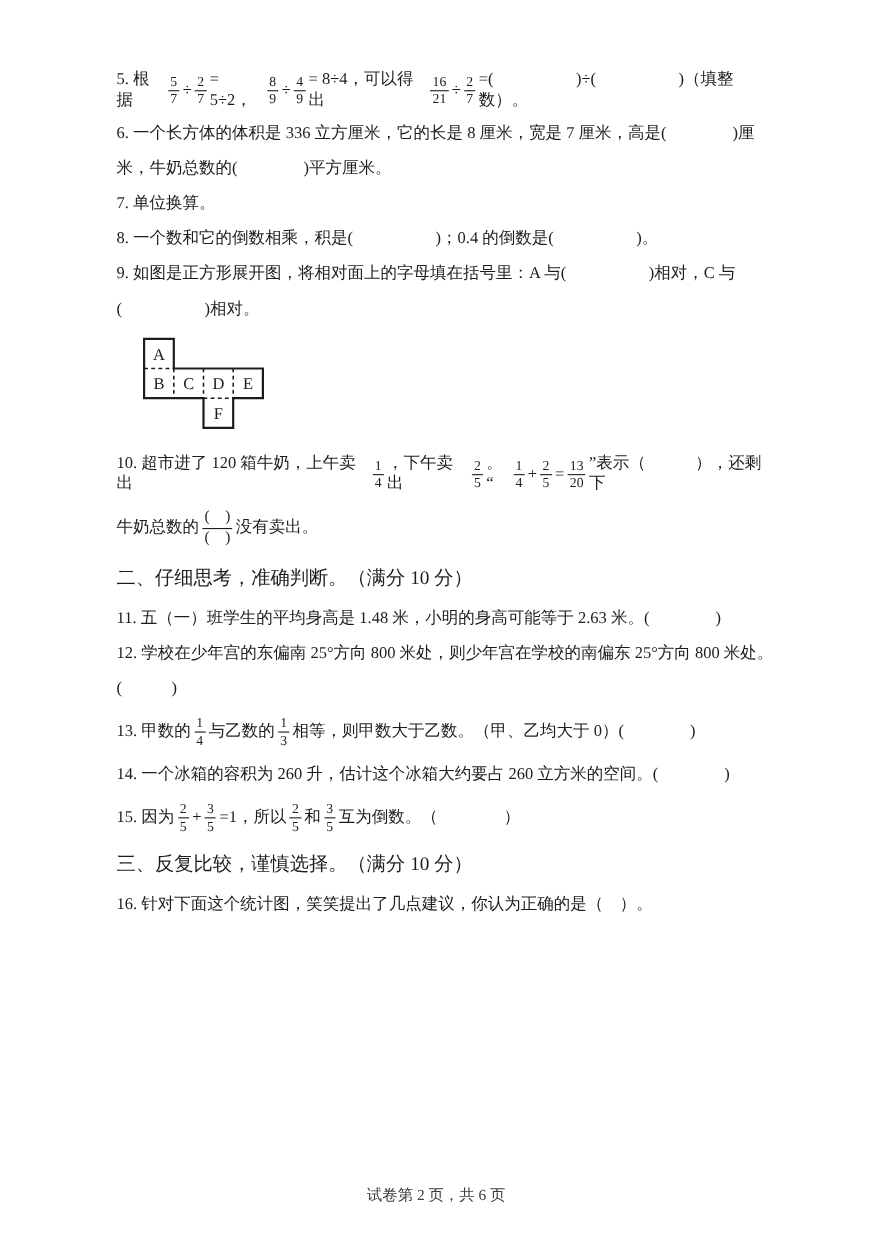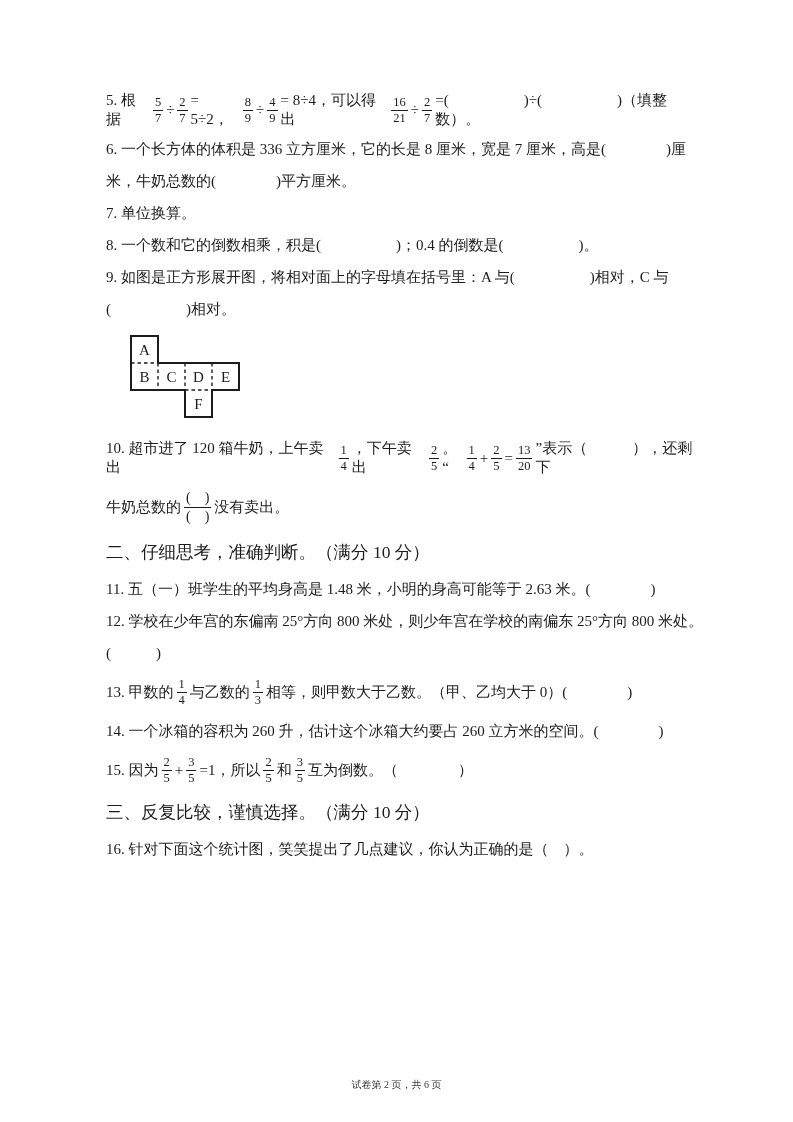--- a/index.html
+++ b/index.html
@@ -11,21 +11,21 @@
     height: 1122px;
     background: #ffffff;
     position: relative;
     overflow: hidden;
     color: #1c1c1c;
     font-family: "Liberation Serif", "DejaVu Serif", serif;
   }
   main {
     box-sizing: border-box;
     width: 100%;
-    padding: 87px 88px 0 106px;
+    padding: 59px 88px 0 106px;
   }
   .line {
     display: flex;
     align-items: center;
     min-height: 32px;
     font-size: 15px;
     white-space: pre-wrap;
     line-height: 1.25;
   }
   .line.tall { min-height: 46px; }
@@ -54,21 +54,21 @@
   .net svg text {
     font-family: "Liberation Serif", "DejaVu Serif", serif;
     fill: #1c1c1c;
   }
   footer {
     position: absolute;
     left: 0;
     right: 0;
     top: 1078px;
     text-align: center;
-    font-size: 10px;
+    font-size: 14px;
     color: #3a3a3a;
   }
 </style>
 </head>
 <body>
 
 <main>
     <div class="line tall"><span>5. 根据</span><span class="frac"><span class="num">5</span><span class="den">7</span></span><span>÷</span><span class="frac"><span class="num">2</span><span class="den">7</span></span><span>= 5÷2，</span><span class="frac"><span class="num">8</span><span class="den">9</span></span><span>÷</span><span class="frac"><span class="num">4</span><span class="den">9</span></span><span>= 8÷4，可以得出</span><span class="frac"><span class="num">16</span><span class="den">21</span></span><span>÷</span><span class="frac"><span class="num">2</span><span class="den">7</span></span><span>=(　　　　　)÷(　　　　　)（填整数）。</span></div>
     <div class="line"><span>6. 一个长方体的体积是 336 立方厘米，它的长是 8 厘米，宽是 7 厘米，高是(　　　　)厘</span></div>
     <div class="line"><span>米，牛奶总数的(　　　　)平方厘米。</span></div>

